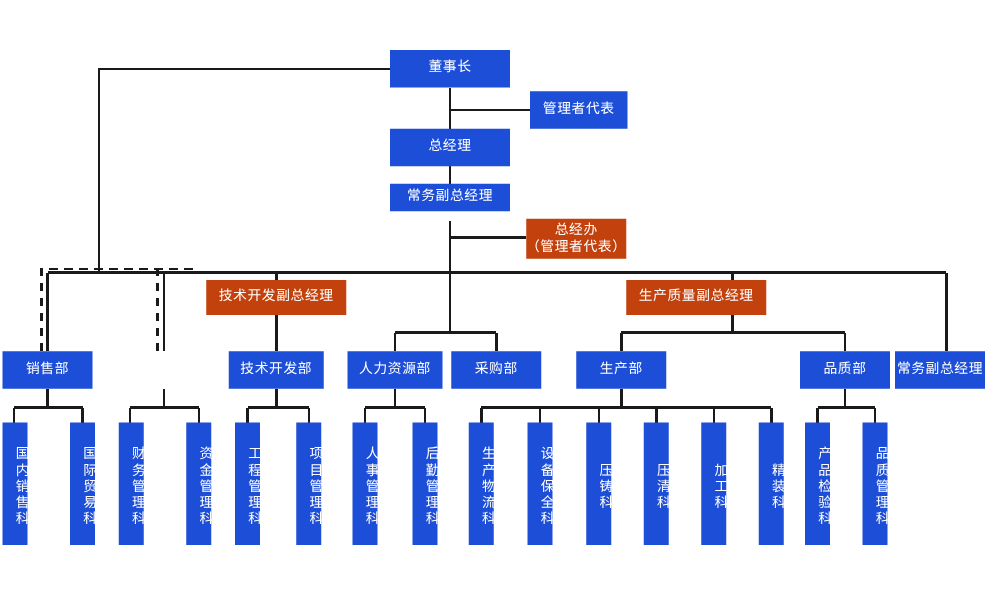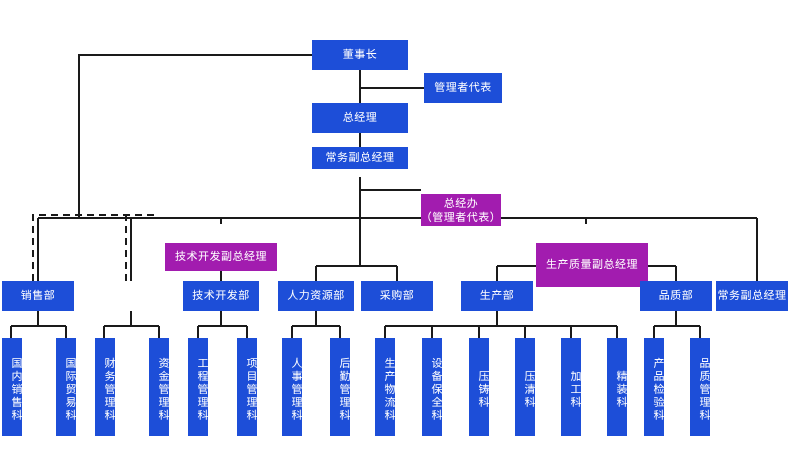--- a/index.html
+++ b/index.html
@@ -29,22 +29,21 @@
     align-items:center;
     justify-content:center;
     text-align:center;
     font-size:11px;
     line-height:1.25;
     letter-spacing:0.5px;
     z-index:5;
     white-space:nowrap;
   }
   .node.light{
-    background:#a21caf;
-    margin-top:19px;
+    background:#c2410c;
   }
   .node.two-line{
     flex-direction:column;
     line-height:1.3;
   }
   .node.vert{
     writing-mode:vertical-rl;
     text-orientation:upright;
     letter-spacing:2px;
     font-size:11px;
@@ -133,21 +132,21 @@
 
   <div class="node light two-line" style="left:421px;top:175px;width:80px;height:32px;">
     <span>总经办</span>
     <span>（管理者代表）</span>
   </div>
 
   <div class="node light" style="left:165px;top:224px;width:112px;height:28px;">
     <span>技术开发副总经理</span>
   </div>
 
-  <div class="node light" style="left:536px;top:224px;width:112px;height:44px;">
+  <div class="node light" style="left:501px;top:224px;width:112px;height:28px;">
     <span>生产质量副总经理</span>
   </div>
 
   <div class="node" style="left:2px;top:281px;width:72px;height:30px;">
     <span>销售部</span>
   </div>
   <div class="node" style="left:183px;top:281px;width:76px;height:30px;">
     <span>技术开发部</span>
   </div>
   <div class="node" style="left:278px;top:281px;width:76px;height:30px;">

